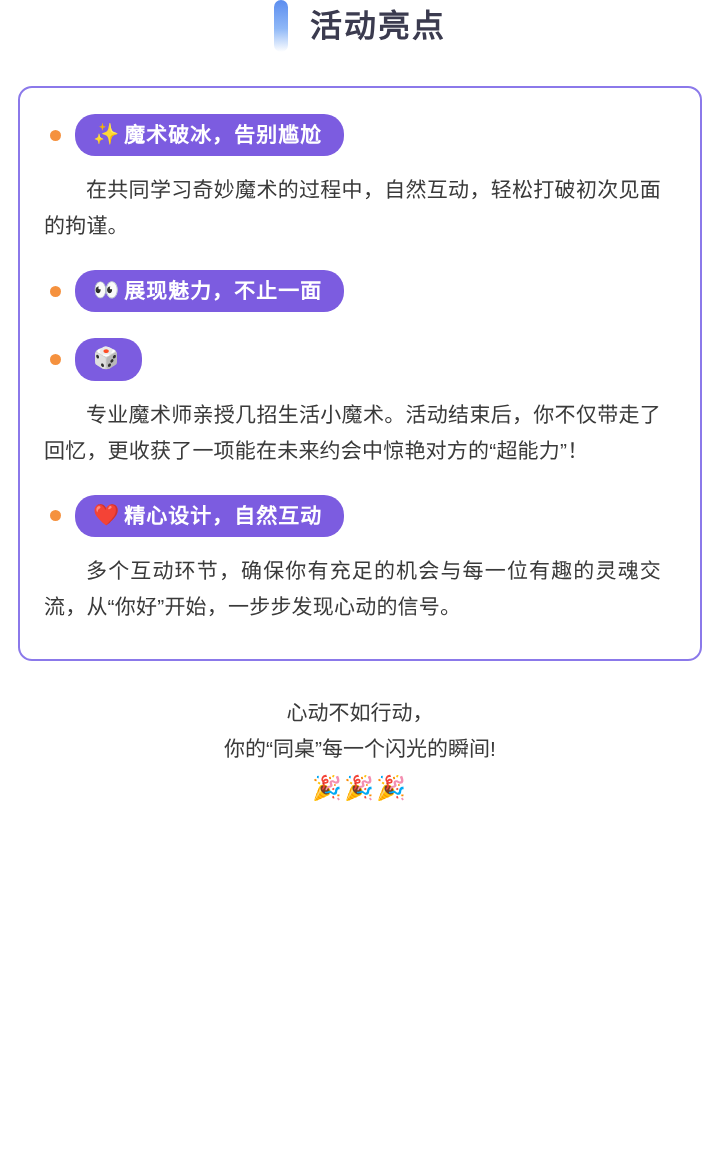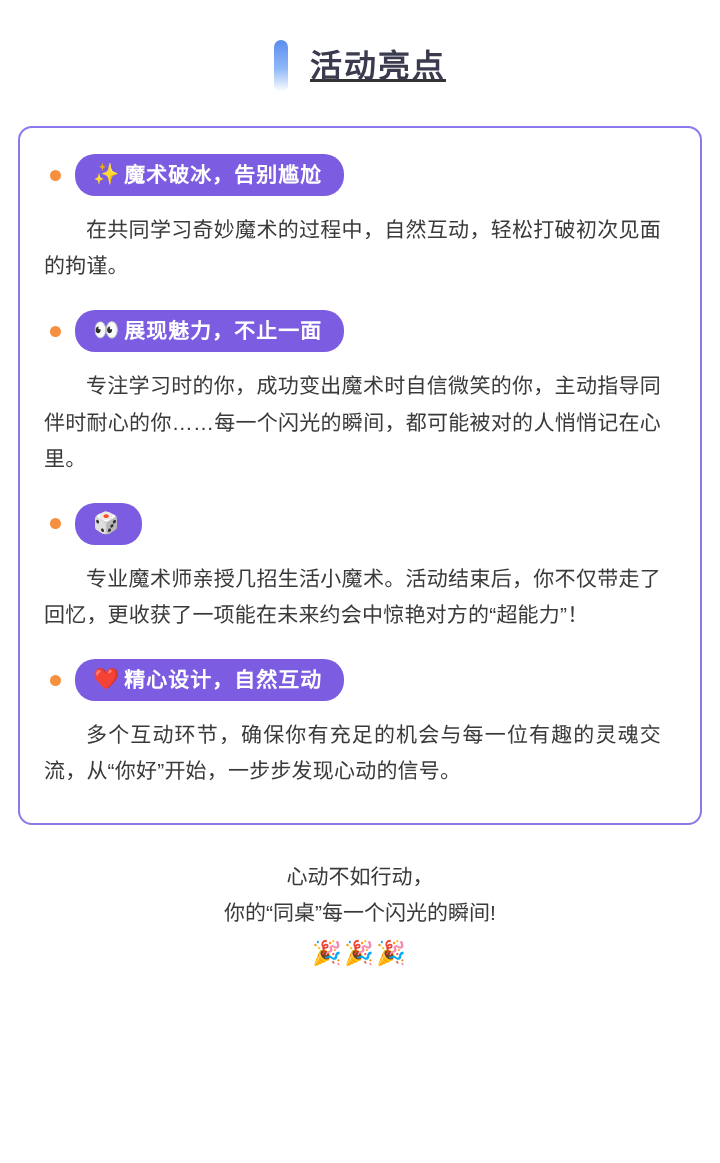--- a/index.html
+++ b/index.html
@@ -21,23 +21,21 @@
     position: relative;
     background: #ffffff;
   }
 
   
   .header {
     display: flex;
     align-items: center;
     justify-content: center;
     gap: 22px;
-    padding-top: 40px;
     padding-bottom: 10px;
-    text-decoration: underline;
   }
   .header-bar {
     width: 14px;
     height: 52px;
     border-radius: 7px;
     background: linear-gradient(180deg, #5b8def 0%, #8fb8f7 55%, #ffffff 100%);
   }
   .header-title {
     font-size: 32px;
     font-weight: bold;
@@ -146,21 +144,20 @@
     </div>
 
     <div class="section">
       <div class="pill-row">
         <div class="bullet-dot"></div>
         <div class="pill">
           <span class="emoji">👀</span>
           <span>展现魅力，不止一面</span>
         </div>
       </div>
-      <p class="body-text">专注学习时的你，成功变出魔术时自信微笑的你，主动指导同伴时耐心的你……每一个闪光的瞬间，都可能被对的人悄悄记在心里。</p>
     </div>
 
     <div class="section">
       <div class="pill-row">
         <div class="bullet-dot"></div>
         <div class="pill">
           <span class="emoji">🎲</span>
         </div>
       </div>
       <p class="body-text">专业魔术师亲授几招生活小魔术。活动结束后，你不仅带走了回忆，更收获了一项能在未来约会中惊艳对方的“超能力”！</p>

